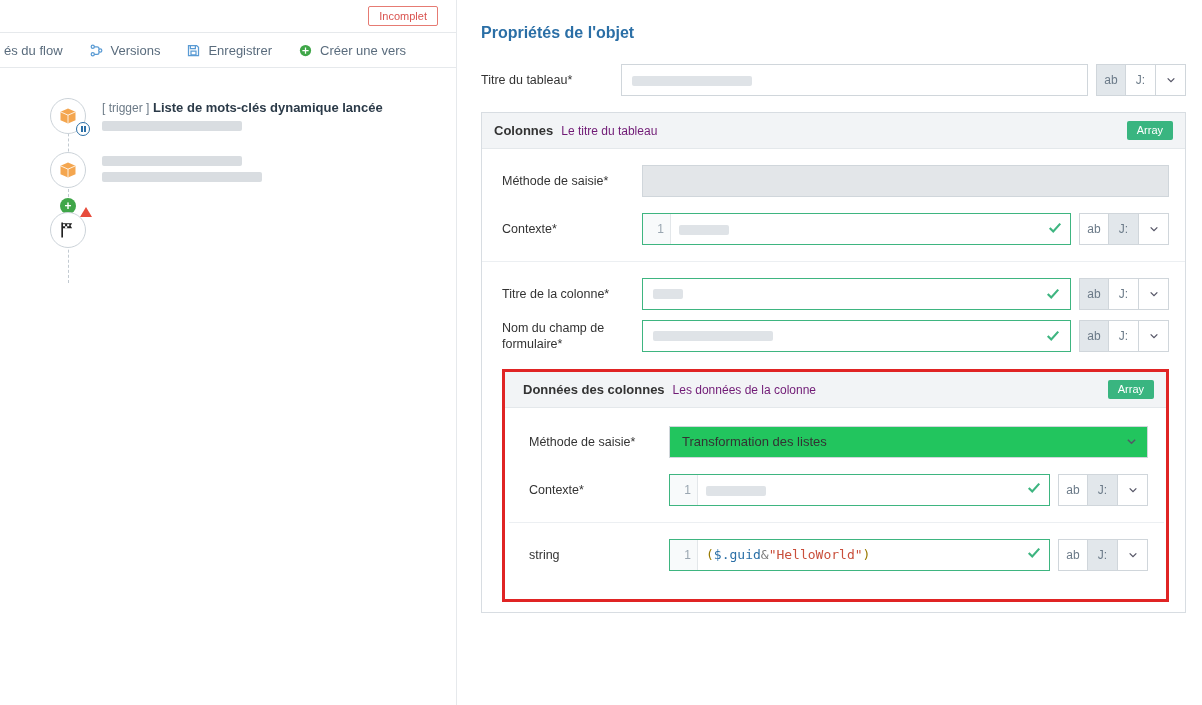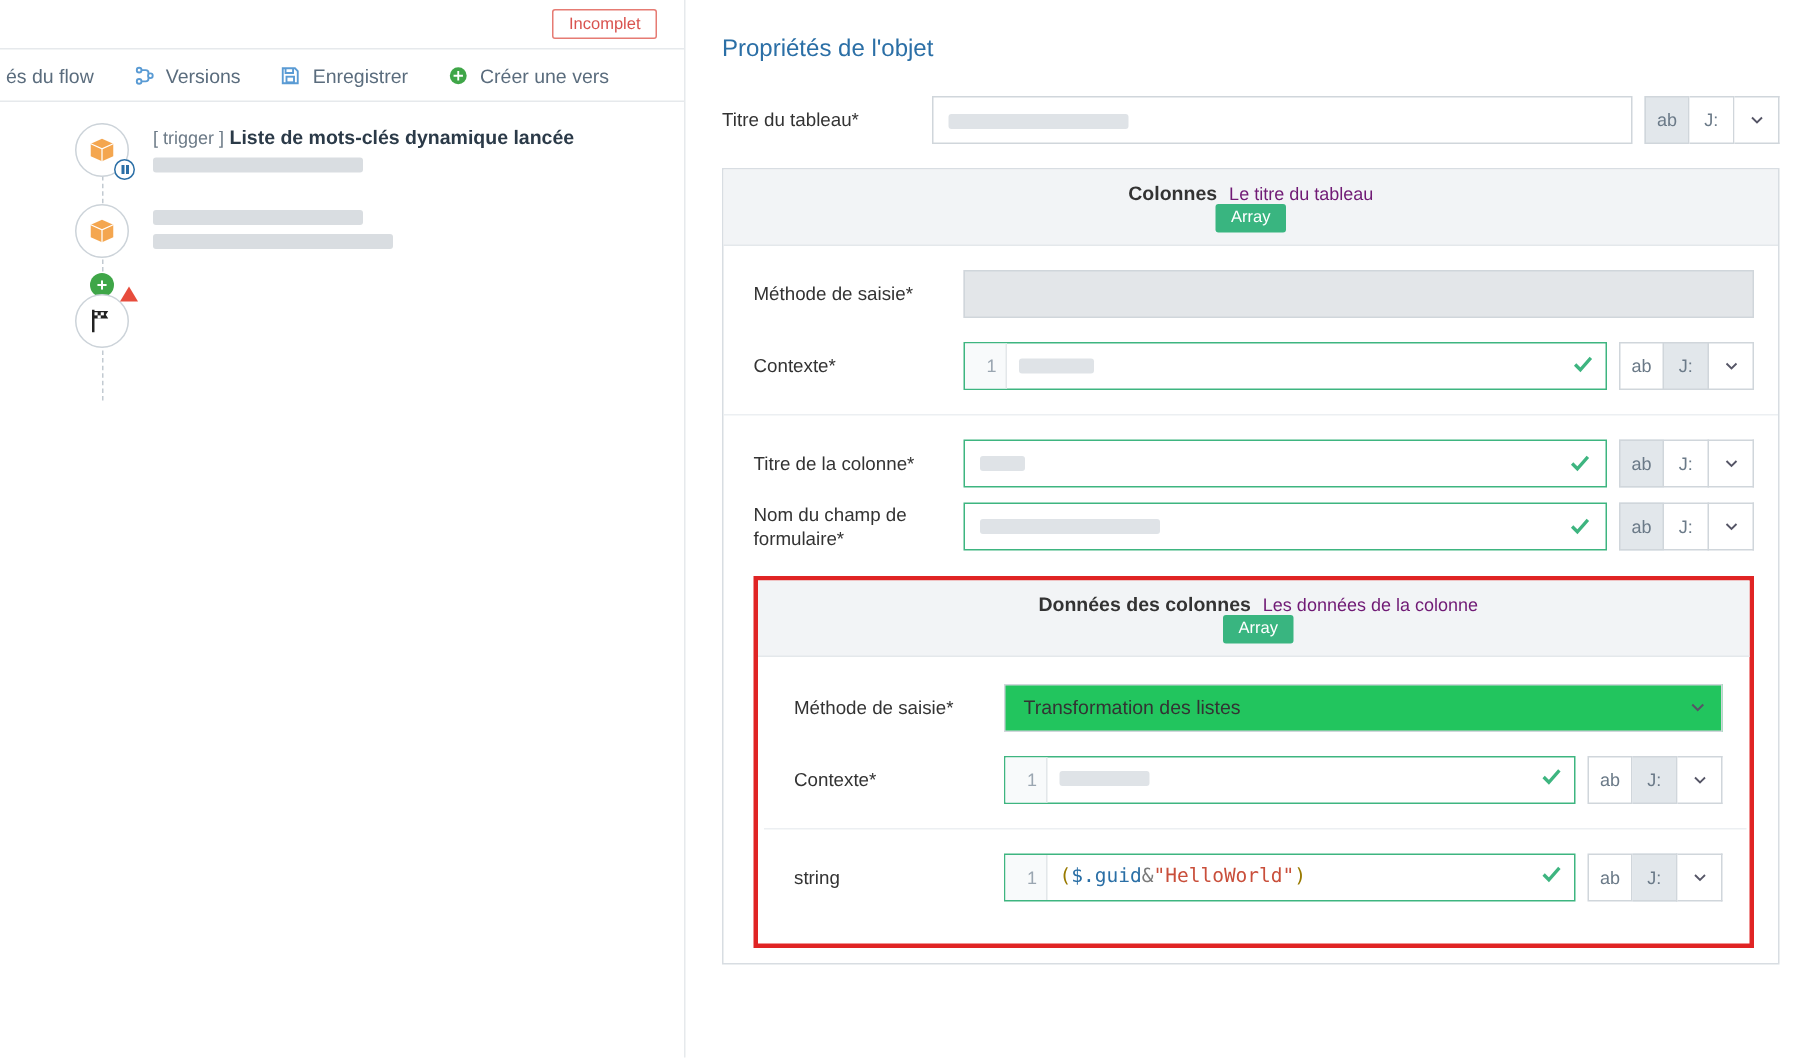--- a/index.html
+++ b/index.html
@@ -7,21 +7,21 @@
 
   
   .topbar { position: absolute; left: 0; top: 0; width: 456px; height: 32px; display: flex; align-items: center; justify-content: flex-end; padding-right: 18px; }
   .status-pill { border: 1px solid #e67b73; color: #d9534f; font-size: 11px; padding: 3px 10px; border-radius: 2px; }
 
   .toolbar { position: absolute; top: 32px; left: 0; width: 456px; height: 36px; display: flex; align-items: center; gap: 26px; padding-left: 4px; color: #5a6c7d; border-bottom: 1px solid #e6e9ec; border-top: 1px solid #e6e9ec; }
   .toolbar .item { display: flex; align-items: center; gap: 7px; font-size: 13px; cursor: pointer; }
   .toolbar svg.ic { width: 15px; height: 15px; }
 
   
-  .canvas { position: absolute; left: 0; top: 52px; width: 456px; bottom: 0; padding: 30px 18px 0 48px; }
+  .canvas { position: absolute; left: 0; top: 68px; width: 456px; bottom: 0; padding: 30px 18px 0 48px; }
   .node-row { display: flex; align-items: flex-start; gap: 16px; margin-bottom: 12px; position: relative; }
   .node-circle { width: 36px; height: 36px; border: 1px solid #ccd3d9; border-radius: 50%; display: flex; align-items: center; justify-content: center; background: #fff; position: relative; z-index: 2; }
   .node-badge-pause { position: absolute; right: -5px; bottom: -3px; width: 14px; height: 14px; background:#fff; border:1.5px solid #2b6fa6; border-radius:50%; display:flex; align-items:center; justify-content:center; }
   .node-badge-pause:before { content:""; width:2px; height:6px; background:#2b6fa6; box-shadow: 3px 0 0 #2b6fa6; margin-left:-3px; }
   .node-badge-add { width: 16px; height: 16px; background:#3fa648; border-radius:50%; display:flex; align-items:center; justify-content:center; color:#fff; font-weight:bold; font-size:12px; margin: -2px auto 6px; position: relative; z-index:2; }
   .node-warn { position:absolute; right:-7px; top:-6px; width:0; height:0; border-left:6px solid transparent; border-right:6px solid transparent; border-bottom:10px solid #e74c3c; }
   .node-text { flex: 1; padding-top: 2px; }
   .node-trigger-label { color:#6c7a87; font-size:12px; }
   .node-title { font-weight:600; color:#2b3a48; font-size:13px; }
   .ph { background:#d9dde1; border-radius:2px; height:10px; margin-top:6px; }
@@ -30,21 +30,21 @@
 
   
   .panel { position:absolute; left:456px; top:0; right:0; bottom:0; border-left:1px solid #e6e9ec; background:#fff; }
   .panel-head { display:flex; align-items:center; justify-content:space-between; height:48px; padding:0 16px; border-bottom:1px solid #e6e9ec; }
   .panel-title { color:#2b4f6e; font-size:20px; font-weight:400; }
   .panel-head-right { display:flex; align-items:center; gap:14px; }
   .btn-primary { background:#2b6fa6; color:#fff; border:none; padding:7px 14px; font-size:13px; border-radius:2px; cursor:pointer; }
   .close-x { font-size:20px; color:#333; cursor:pointer; padding:4px 6px; }
 
   .panel-body { padding: 24px 16px 24px 24px; overflow:auto; height: calc(100% - 48px); }
-  .section-title { color:#2b6fa6; font-size:16px; font-weight:400; margin-bottom: 22px; }
+  .section-title { color:#2b6fa6; font-size:16px; font-weight:700; margin-bottom: 22px; }
 
   .form-row { display:flex; align-items:center; margin-bottom: 16px; }
   .form-label { width:140px; color:#333; font-size:12.5px; }
   .form-ctl { flex:1; display:flex; align-items:stretch; }
 
   .txt-input { flex:1; border:1px solid #d0d6db; padding:7px 10px; font-size:13px; background:#fff; min-height:32px; }
   .txt-input.green { border-color:#3eb580; }
   .mode-group { display:flex; margin-left:8px; }
   .mode-btn { border:1px solid #d0d6db; background:#fff; min-width:30px; height:32px; display:flex; align-items:center; justify-content:center; font-size:12px; color:#6b7a88; cursor:pointer; border-left:none; }
   .mode-btn:first-child { border-left:1px solid #d0d6db; }
@@ -52,21 +52,21 @@
   .mode-btn.chev svg { width:10px; height:10px; }
 
   
   .code-input { display:flex; align-items:center; border:1px solid #3eb580; background:#fff; min-height:32px; flex:1; }
   .code-input .ln { width:28px; text-align:right; padding-right:6px; color:#9aa6b1; font-size:12px; border-right:1px solid #e3e7ea; background:#f8fafb; align-self:stretch; display:flex; align-items:center; justify-content:flex-end; }
   .code-input .ct { flex:1; padding:6px 8px; font-family: Consolas, monospace; font-size:13px; }
   .code-input .check-inline { color:#3eb580; padding:0 8px; }
 
   
   .acc { border:1px solid #d8dde2; margin-bottom: 0; }
-  .acc-head { background:#f2f4f6; border-bottom:1px solid #e4e8eb; padding:8px 12px; display:flex; align-items:center; justify-content:space-between;flex-direction:column; }
+  .acc-head { background:#f2f4f6; border-bottom:1px solid #e4e8eb; padding:8px 12px; display:flex; align-items:center; justify-content:space-between; }
   .acc-head .t { display:flex; align-items:baseline; gap:8px; }
   .acc-head .t .main { color:#333; font-weight:600; font-size:13px; }
   .acc-head .t .sub { color:#701a75; font-size:12px; }
   .badge-array { background:#39b580; color:#fff; font-size:11px; padding:3px 10px 4px; border-radius:2px; }
   .acc-body { padding: 16px 16px 10px 20px; }
   .hr { height:1px; background:#eceff2; margin: 6px -16px 16px -20px; }
 
   .method-bar { background:#e3e6e9; height:32px; flex:1; border:1px solid #d0d6db; }
 
   .redbox { border:3px solid #e02424; padding: 0; margin-top: 12px; }

